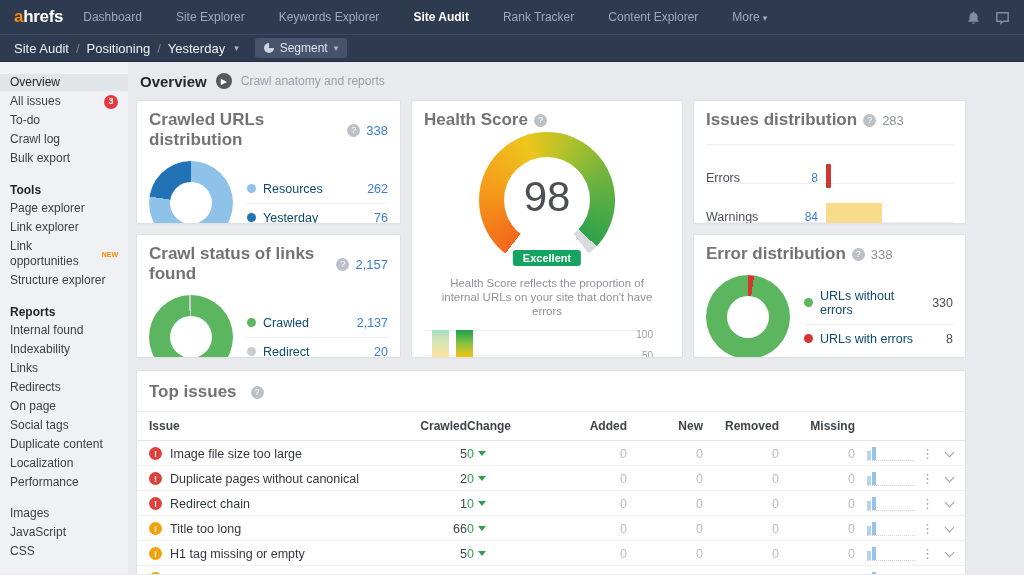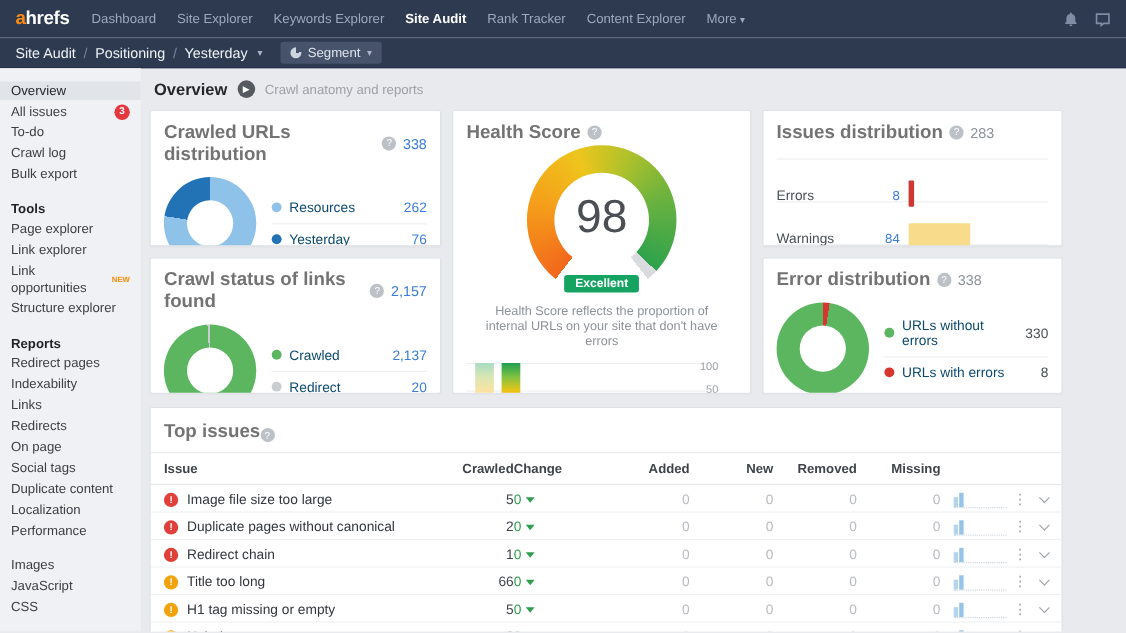--- a/index.html
+++ b/index.html
@@ -2,21 +2,21 @@
 <html><head>
 <meta charset="utf-8">
 <style>
   *{box-sizing:border-box;margin:0;padding:0}
   html,body{width:1024px;height:575px;overflow:hidden;background:#e9eaed;
     font-family:"Liberation Sans","DejaVu Sans",sans-serif;font-size:12px;color:#33373d;}
   
   .topnav{height:34px;background:#2d3a50;display:flex;align-items:center;padding:0 14px;gap:20px;}
   .logo{font-size:17px;font-weight:bold;color:#fff;letter-spacing:-.3px;cursor:pointer}
   .logo .a{color:#fd8a10}
-  .nav-items{display:flex;gap:19px;align-items:flex-end}
+  .nav-items{display:flex;gap:34px;align-items:flex-end}
   .nav-item{color:#9da9bd;font-size:12px;cursor:pointer;white-space:nowrap}
   .nav-item.active{color:#fff;font-weight:bold}
   .nav-item .caret{font-size:9px;margin-left:3px}
   .topnav-right{margin-left:auto;display:flex;gap:14px;align-items:center}
   
   .subnav{height:28px;background:#2d3a50;border-top:1px solid rgba(255,255,255,.08);
     border-bottom:1px solid #232f45;display:flex;align-items:center;padding:0 14px;}
   .crumb{display:flex;align-items:center;gap:7px;font-size:13px;color:#eef1f5}
   .crumb .sep{color:#76839a}
   .crumb .caret{font-size:9px;color:#aab4c6;margin-left:2px}
@@ -83,21 +83,21 @@
     background:#15a362;color:#fff;font-size:11px;font-weight:bold;padding:2px 10px;border-radius:3px}
   .health-desc{margin-top:8px;text-align:center;color:#8d9299;font-size:11.5px;line-height:14px;padding:0 10px}
   .mini-chart{position:relative;height:50px;margin-top:12px;margin-right:4px}
   .grid-line{position:absolute;left:0;right:22px;border-top:1px solid #edeff1}
   .grid-label{position:absolute;right:13px;transform:translateY(-50%);font-size:10px;color:#9aa0a6}
   .mc-bar{position:absolute;bottom:0;width:17px;height:100%}
   .mc-bar.b1{left:8px;background:linear-gradient(#a6dcc4,#d9e6b4,#f9e3a2,#fbcf92,#fac29a)}
   .mc-bar.b2{left:32px;background:linear-gradient(#1e9e4f,#7ec243,#e8c417,#f29111,#ee6c0d)}
   
   .table-card{margin-top:12px;width:830px;background:#fff;border:1px solid #dfe1e5;border-radius:2px;overflow:hidden}
-  .tc-title-row{display:flex;align-items:flex-end;gap:0;padding:11px 12px 9px;border-bottom:1px solid #e8eaec}
+  .tc-title-row{display:flex;align-items:center;gap:14px;padding:11px 12px 9px;border-bottom:1px solid #e8eaec}
   .t-header{display:grid;grid-template-columns:262px 56px 84px 76px 76px 76px 76px 62px 1fr;
     align-items:center;padding:7px 12px;border-bottom:1px solid #e3e5e8;color:#3f444a;font-weight:bold;font-size:12px}
   .t-row{display:grid;grid-template-columns:262px 56px 84px 76px 76px 76px 76px 62px 1fr;
     align-items:center;padding:5px 12px;border-bottom:1px solid #eef0f2;font-size:12.5px;height:25px}
   .col-r{text-align:right}
   .col-c{}
   .issue-cell{display:flex;align-items:center;gap:8px;color:#33373d;cursor:pointer}
   .sev-icon{width:13px;height:13px;border-radius:50%;color:#fff;font-size:9px;font-weight:bold;
     display:flex;align-items:center;justify-content:center;flex:none}
   .sev-icon.error{background:#e0403a}
@@ -187,21 +187,21 @@
     <div class="sb-item">
         <span>Link opportunities</span>
         <span class="new-tag">NEW</span>
       </div>
     <div class="sb-item">
         <span>Structure explorer</span>
       </div>
 
     <div class="sb-header">Reports</div>
     <div class="sb-item">
-        <span>Redirect pages</span>
+        <span>Internal found</span>
       </div>
     <div class="sb-item">
         <span>Indexability</span>
       </div>
     <div class="sb-item">
         <span>Links</span>
       </div>
     <div class="sb-item">
         <span>Redirects</span>
       </div>

